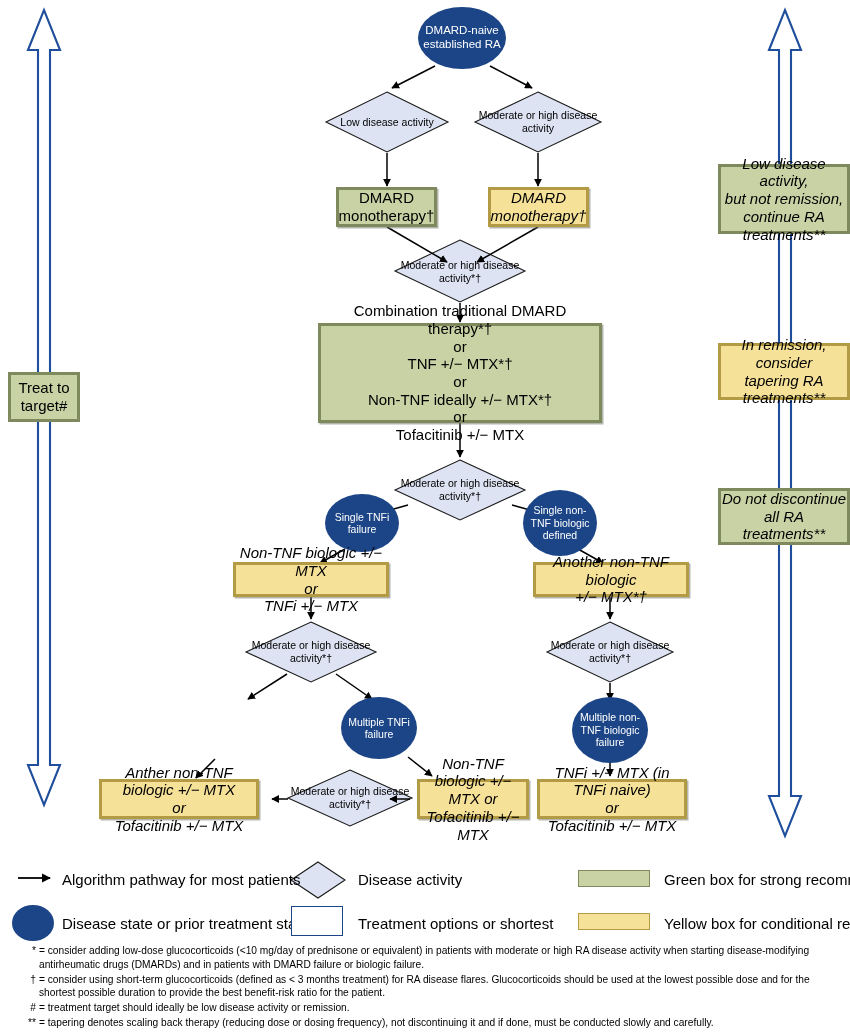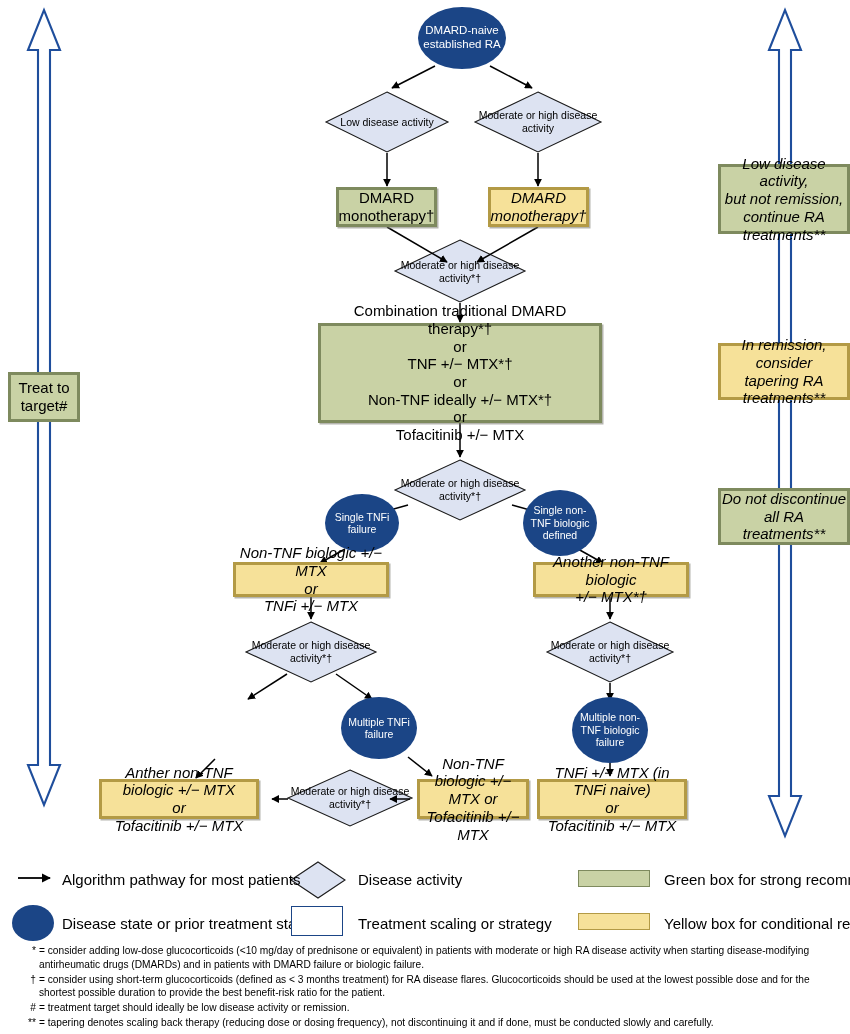--- a/index.html
+++ b/index.html
@@ -317,21 +317,21 @@
     <polygon points="318,2 345,20 318,38 291,20" fill="#dde3f2" stroke="#1a1a1a" stroke-width="1.1"></polygon>
   </svg>
   <div class="legend-text" style="left:62px;top:871px;">Algorithm pathway for most patients</div>
   <div class="legend-text" style="left:358px;top:871px;">Disease activity</div>
   <div class="legend-swatch green" style="left:578px;top:870px;width:72px;height:17px;"></div>
   <div class="legend-text" style="left:664px;top:871px;">Green box for strong recommendations</div>
 
   <div class="legend-circle" style="left:12px;top:905px;width:42px;height:36px;"></div>
   <div class="legend-text" style="left:62px;top:915px;">Disease state or prior treatment state</div>
   <div class="legend-swatch white" style="left:291px;top:906px;width:52px;height:30px;"></div>
-  <div class="legend-text" style="left:358px;top:915px;">Treatment scaling or strategy</div>
+  <div class="legend-text" style="left:358px;top:915px;">Treatment options or shortest</div>
   <div class="legend-swatch yellow" style="left:578px;top:913px;width:72px;height:17px;"></div>
   <div class="legend-text" style="left:664px;top:915px;">Yellow box for conditional recommendations</div>
 
   <div id="footnotes">
     <div class="fn-row">
       <div class="fn-mark">*</div>
       <div class="fn-body">= consider adding low-dose glucocorticoids (&lt;10 mg/day of prednisone or equivalent) in patients with moderate or high RA disease activity when starting disease-modifying antirheumatic drugs (DMARDs) and in patients with DMARD failure or biologic failure.</div>
     </div>
     <div class="fn-row">
       <div class="fn-mark">†</div>

